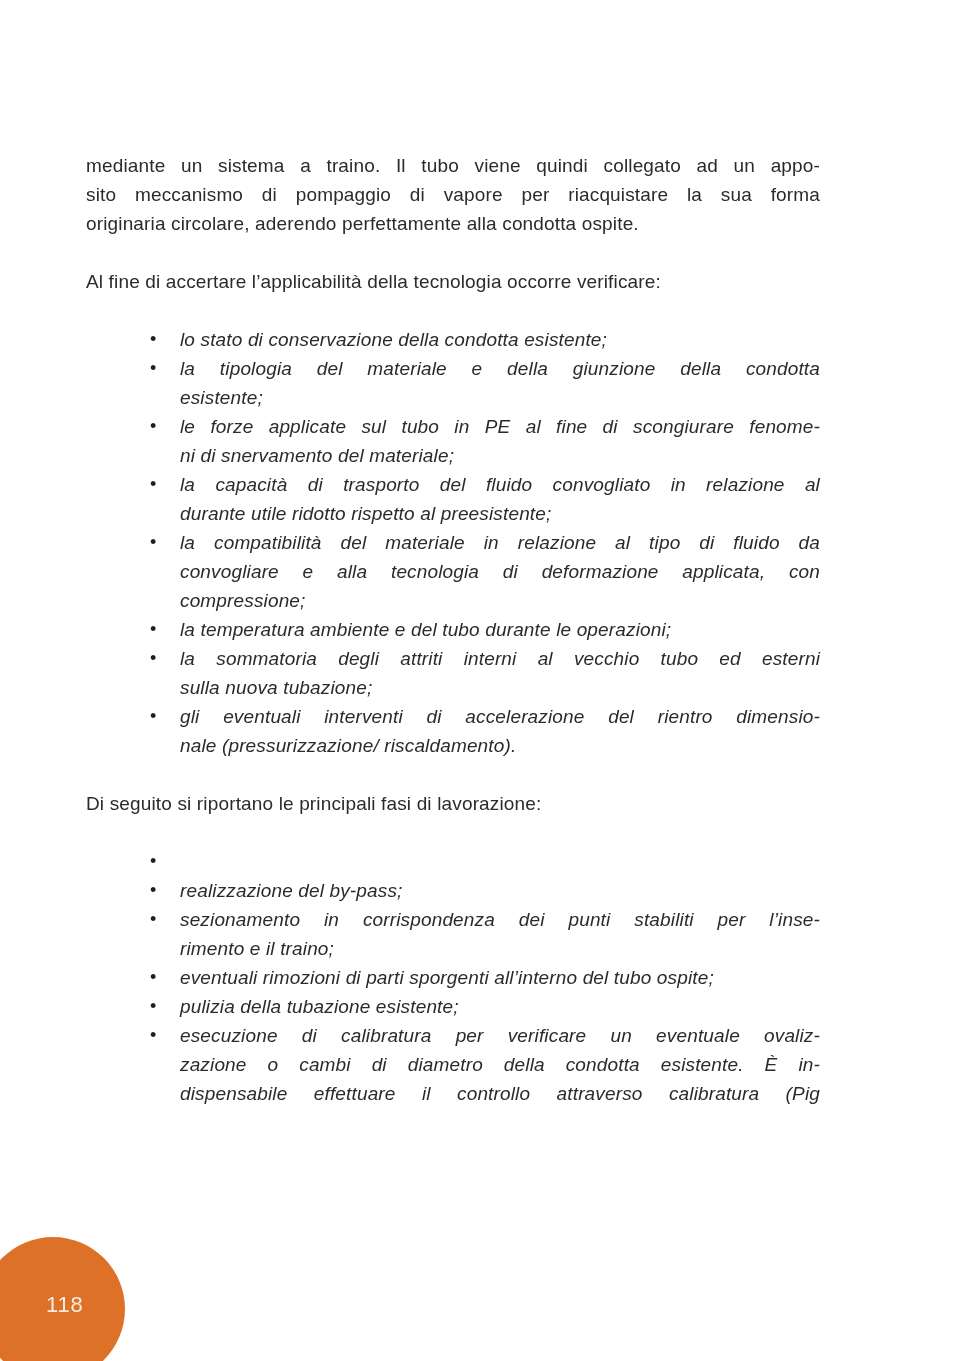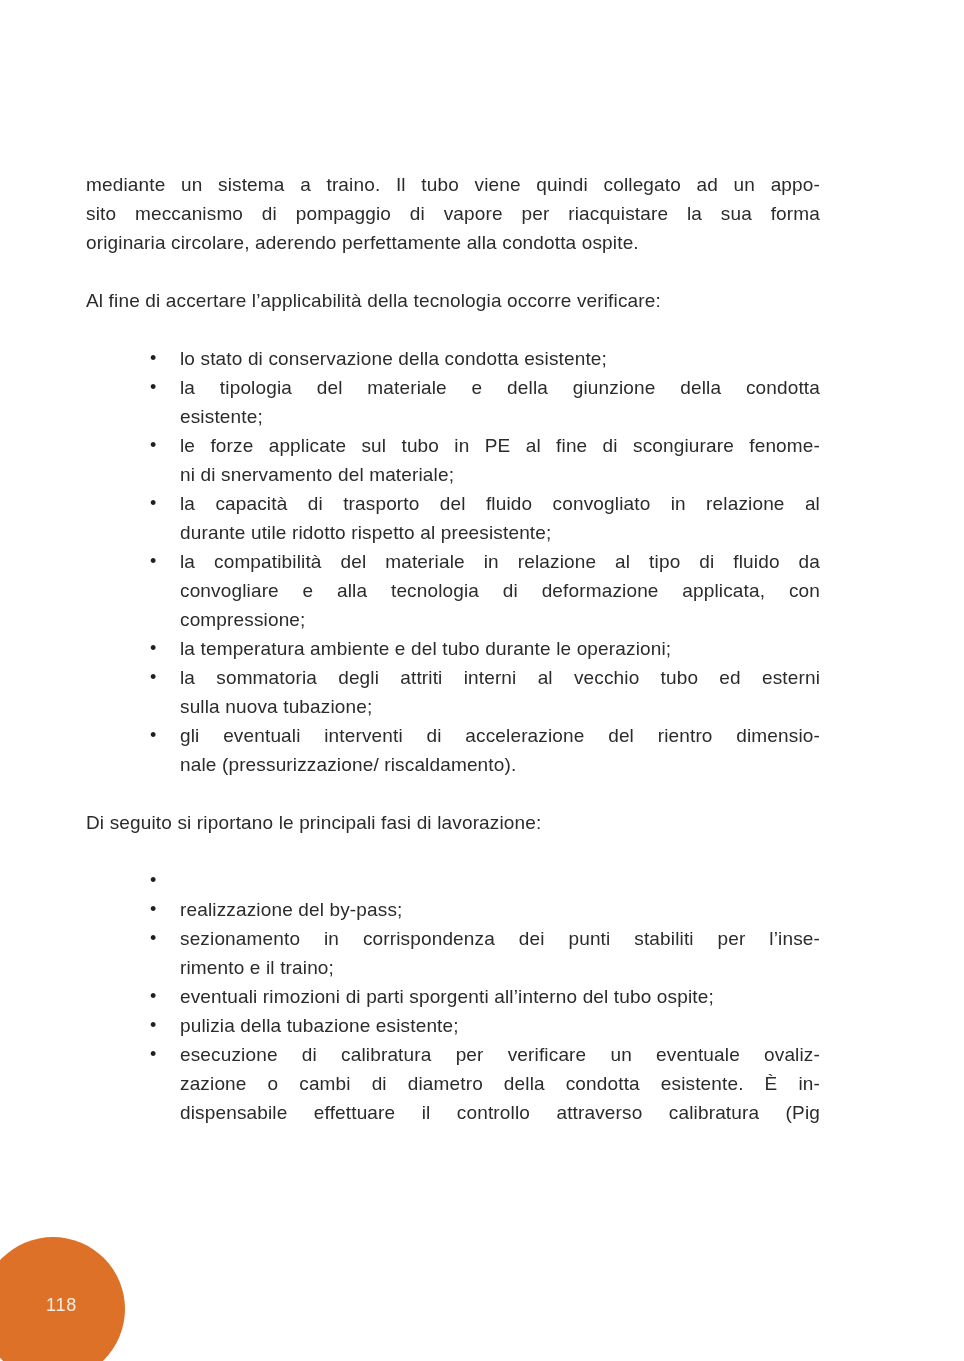--- a/index.html
+++ b/index.html
@@ -10,51 +10,51 @@
     overflow: hidden;
   }
   .page {
     position: relative;
     width: 964px; height: 1361px;
     background: #ffffff;
     overflow: hidden;
   }
   .content {
     position: absolute;
-    left: 86px; top: 170px;
+    left: 86px; top: 151px;
     width: 734px;
     font-size: 19px;
     line-height: 29px;
     font-weight: 300;
     letter-spacing: 0.15px;
     color: #2b2b2b;
   }
   .block + .block { margin-top: 29px; }
   .line { text-align: justify; text-align-last: justify; }
   .line.last { text-align: right; text-align-last: left; }
   .list-item { display: flex; align-items: flex-start; }
   .marker {
     flex: 0 0 30px;
     width: 30px;
     margin-left: 64px;
     font-size: 18px;
     line-height: 29px;
     color: #1f1f1f;
   }
-  .item-lines { flex: 1 1 auto; min-width: 0; }
+  .item-lines { flex: 1 1 auto; min-width: 0; font-style: italic; }
   .page-badge {
     position: absolute;
     left: -19px; top: 1237px;
     width: 144px; height: 144px;
     border-radius: 50%;
   }
   .page-number {
     position: absolute;
     left: 65px; top: 57px;
-    font-size: 18px;
+    font-size: 22px;
     line-height: 22px;
     font-weight: 300;
     letter-spacing: 0.8px;
   }
 </style>
 </head>
 <body style="background: rgb(255, 255, 255);">
 
 <div class="page">
   <main class="content" id="content" style="color: rgb(43, 43, 43);">

